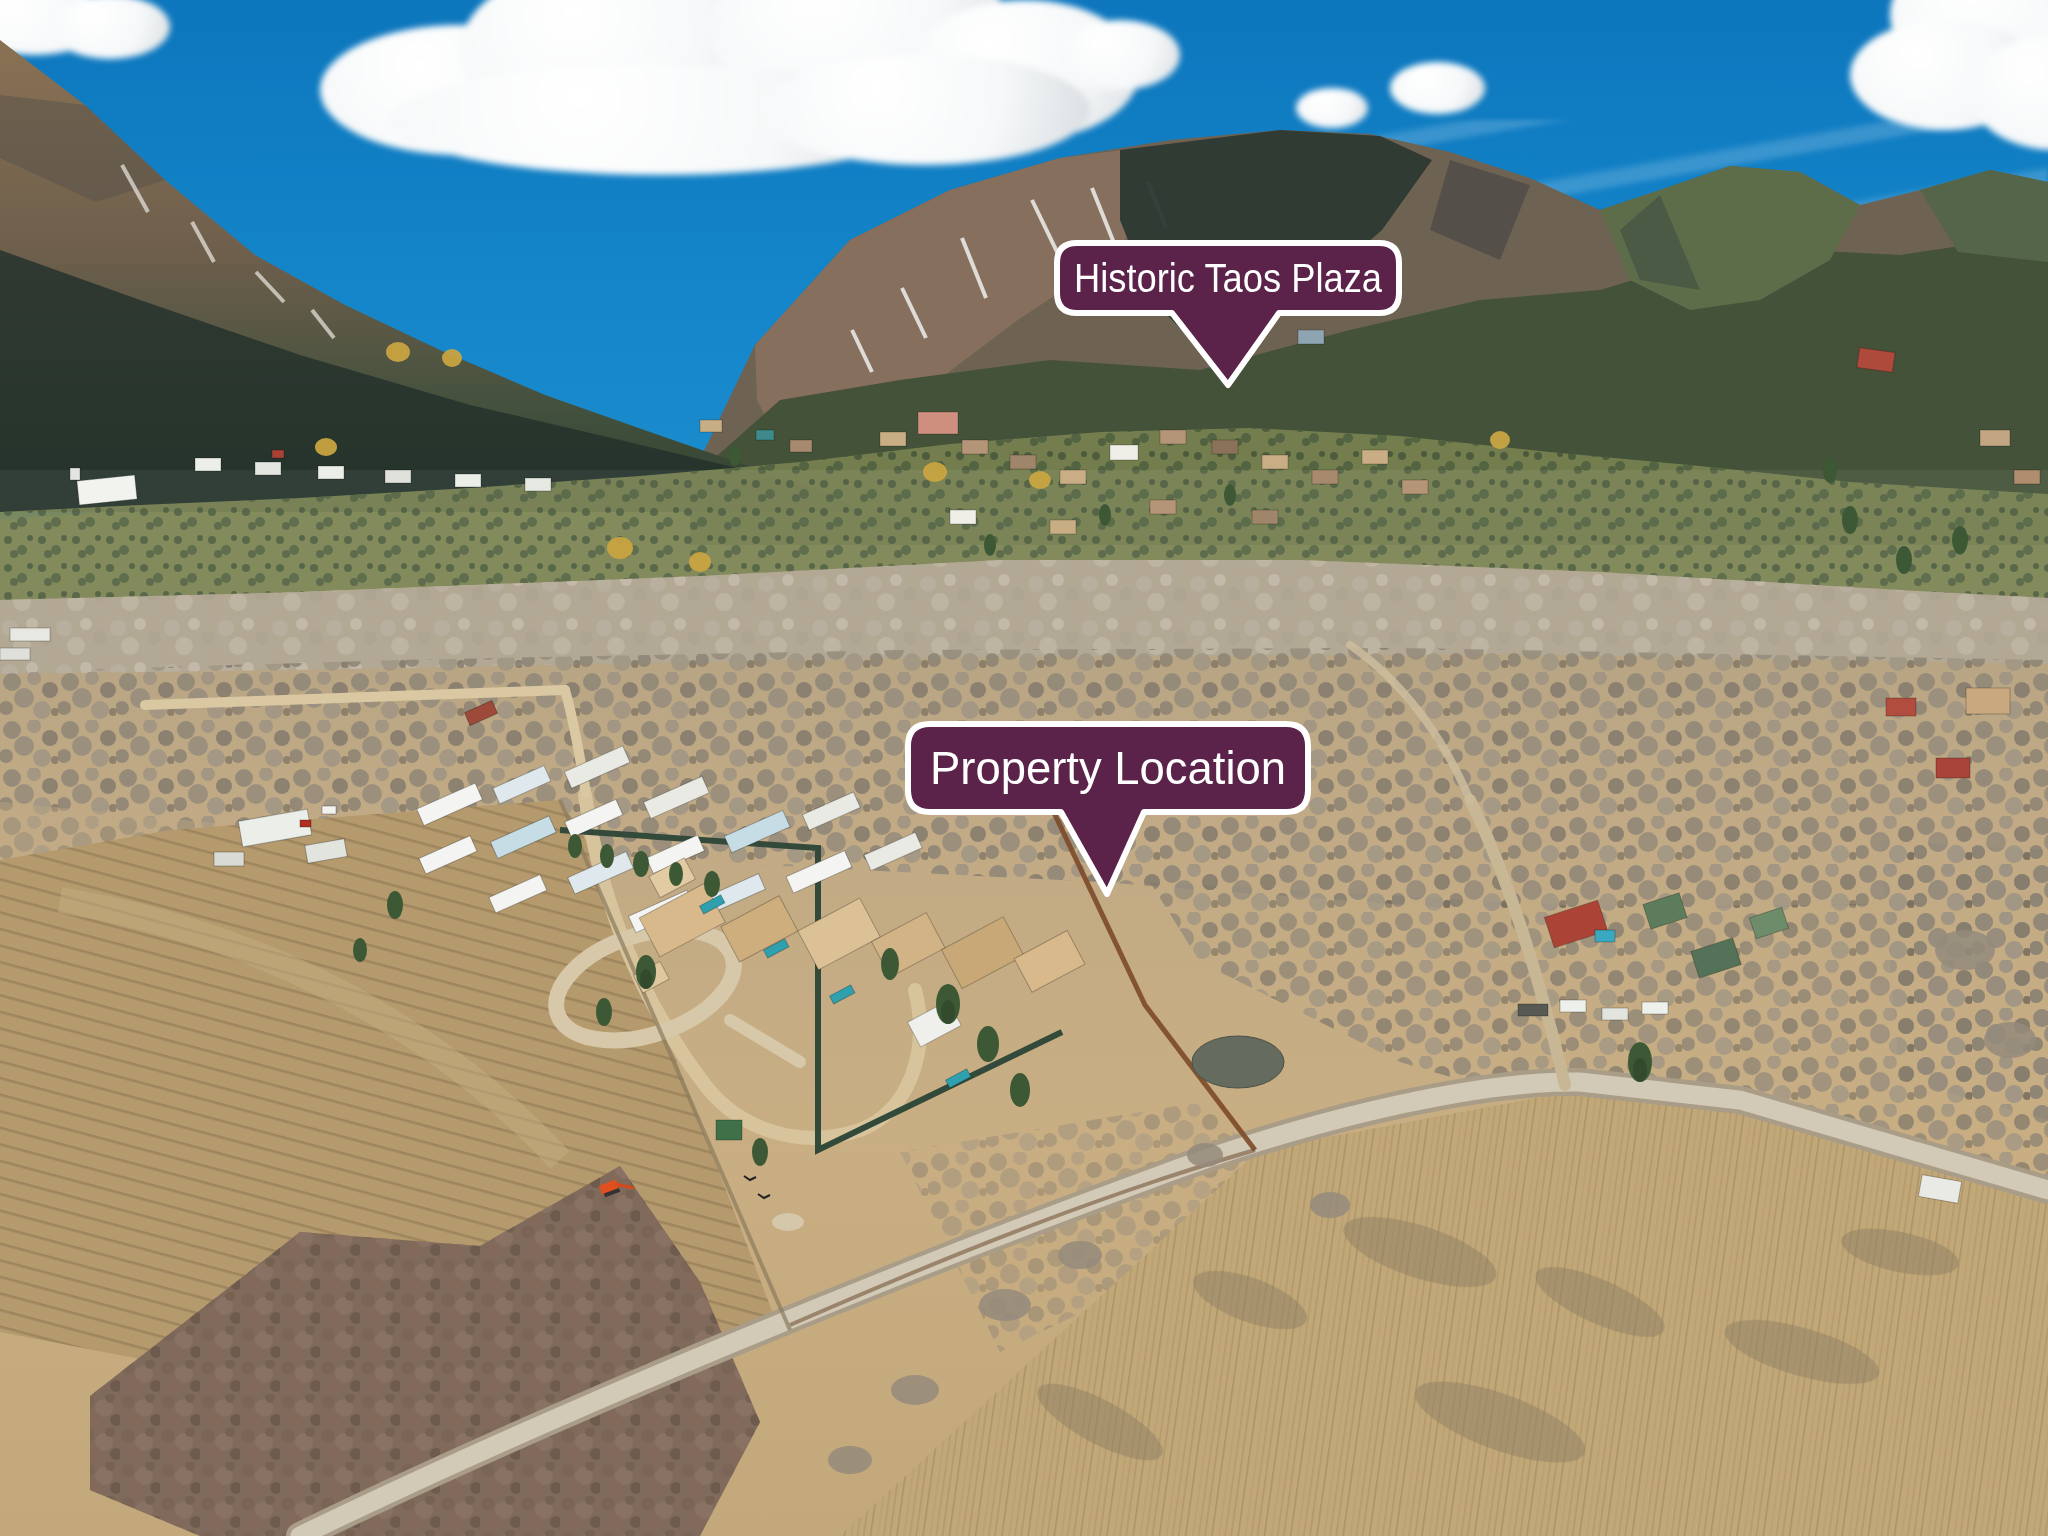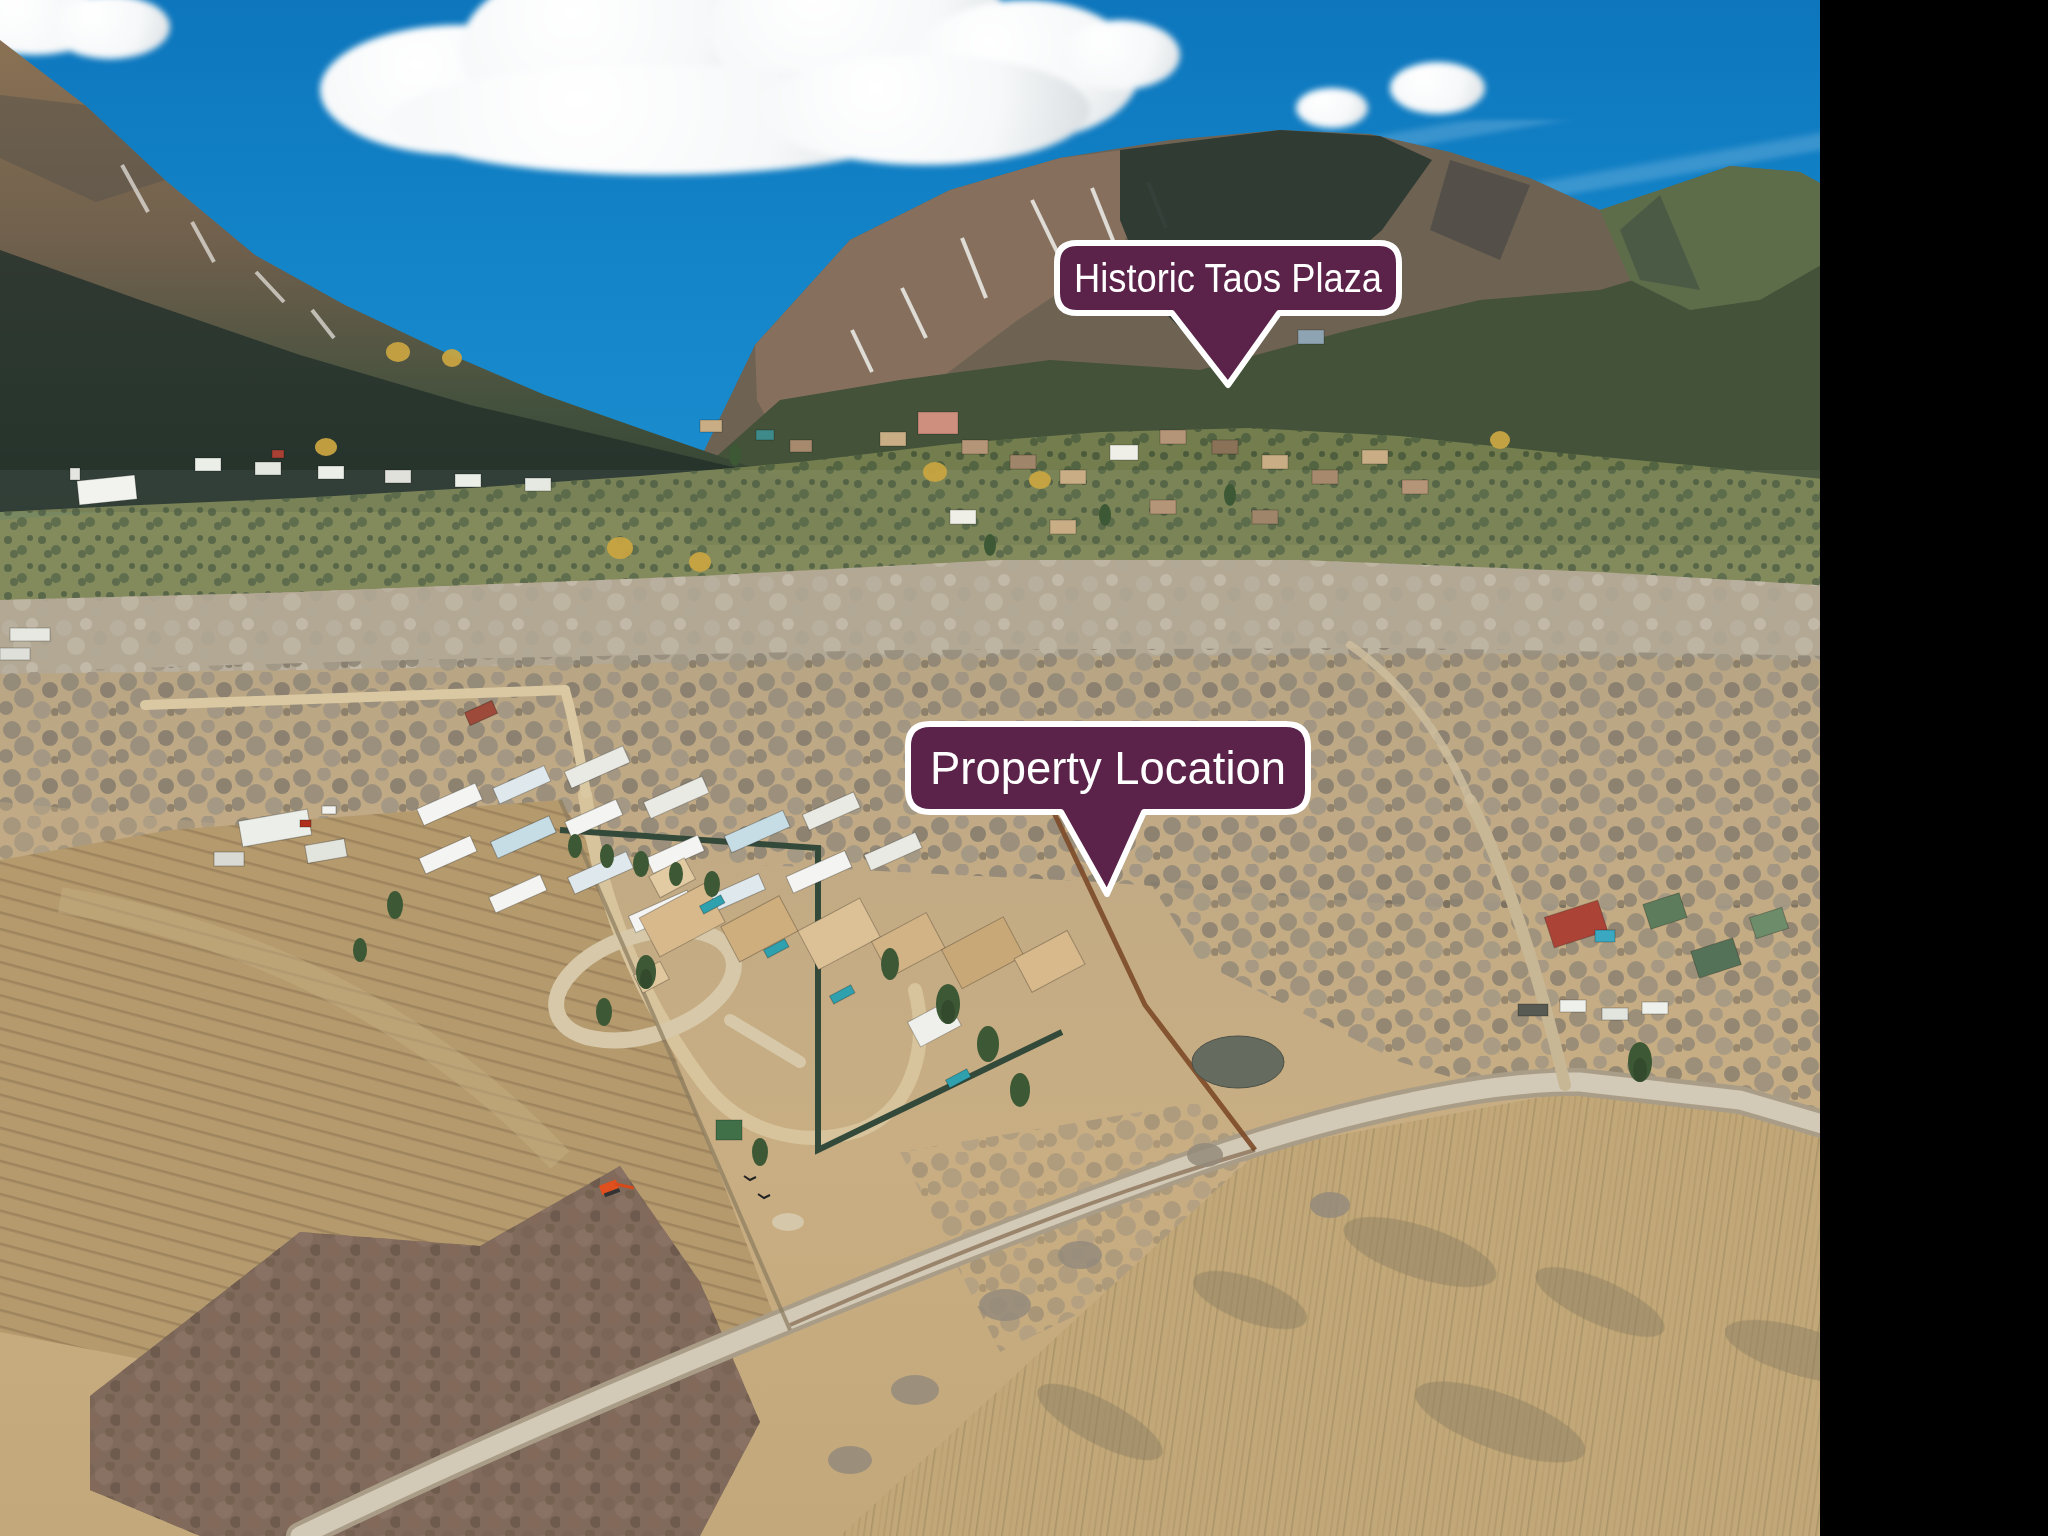--- a/index.html
+++ b/index.html
@@ -1,17 +1,17 @@
 <!DOCTYPE html>
 <html><head>
 <meta charset="utf-8">
 <style>
   html,body{margin:0;padding:0;background:#000;}
   .scene{
-    position:relative;width:1820px;height:1536px;overflow:hidden;
+    position:relative;width:2048px;height:1536px;overflow:hidden;
     font-family:"Liberation Sans",sans-serif;
     background:linear-gradient(180deg,#0d76bd 0%,#1485c9 18%,#1b8ccd 32%,#2f9bd4 55%,#49a8d6 75%,#7fc0dc 92%,#8cc6de 100%);
   }
   .cloud{position:absolute;filter:blur(3px);}
   .puff{position:absolute;border-radius:50%;
     background:radial-gradient(circle at 35% 30%,#ffffff 0%,#f6f8f9 55%,#d8dde0 100%);}
   .cirrus{position:absolute;filter:blur(2px);opacity:.8;
     background:repeating-linear-gradient(-10deg,rgba(255,255,255,0) 0 26px,rgba(255,255,255,.22) 32px 42px,rgba(255,255,255,0) 50px 74px);}
   svg{position:absolute;left:0;top:0;}
   .callout{position:absolute;}

